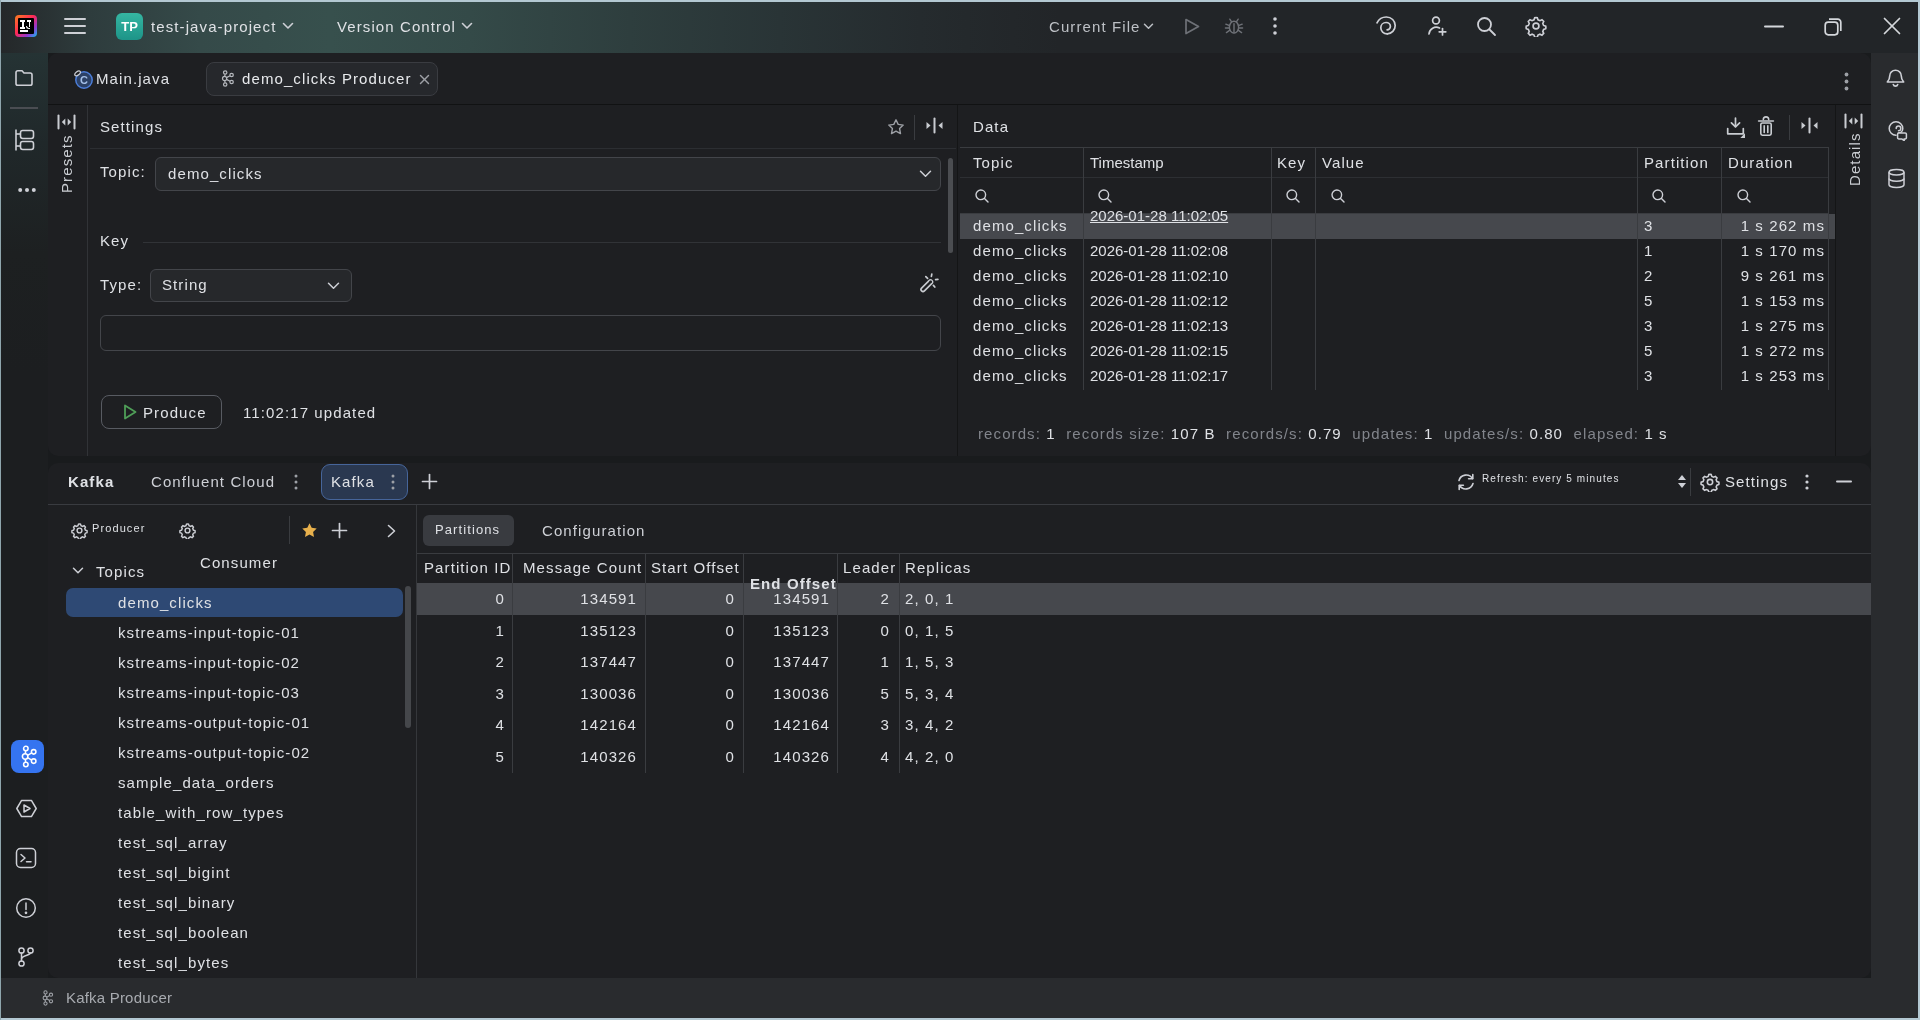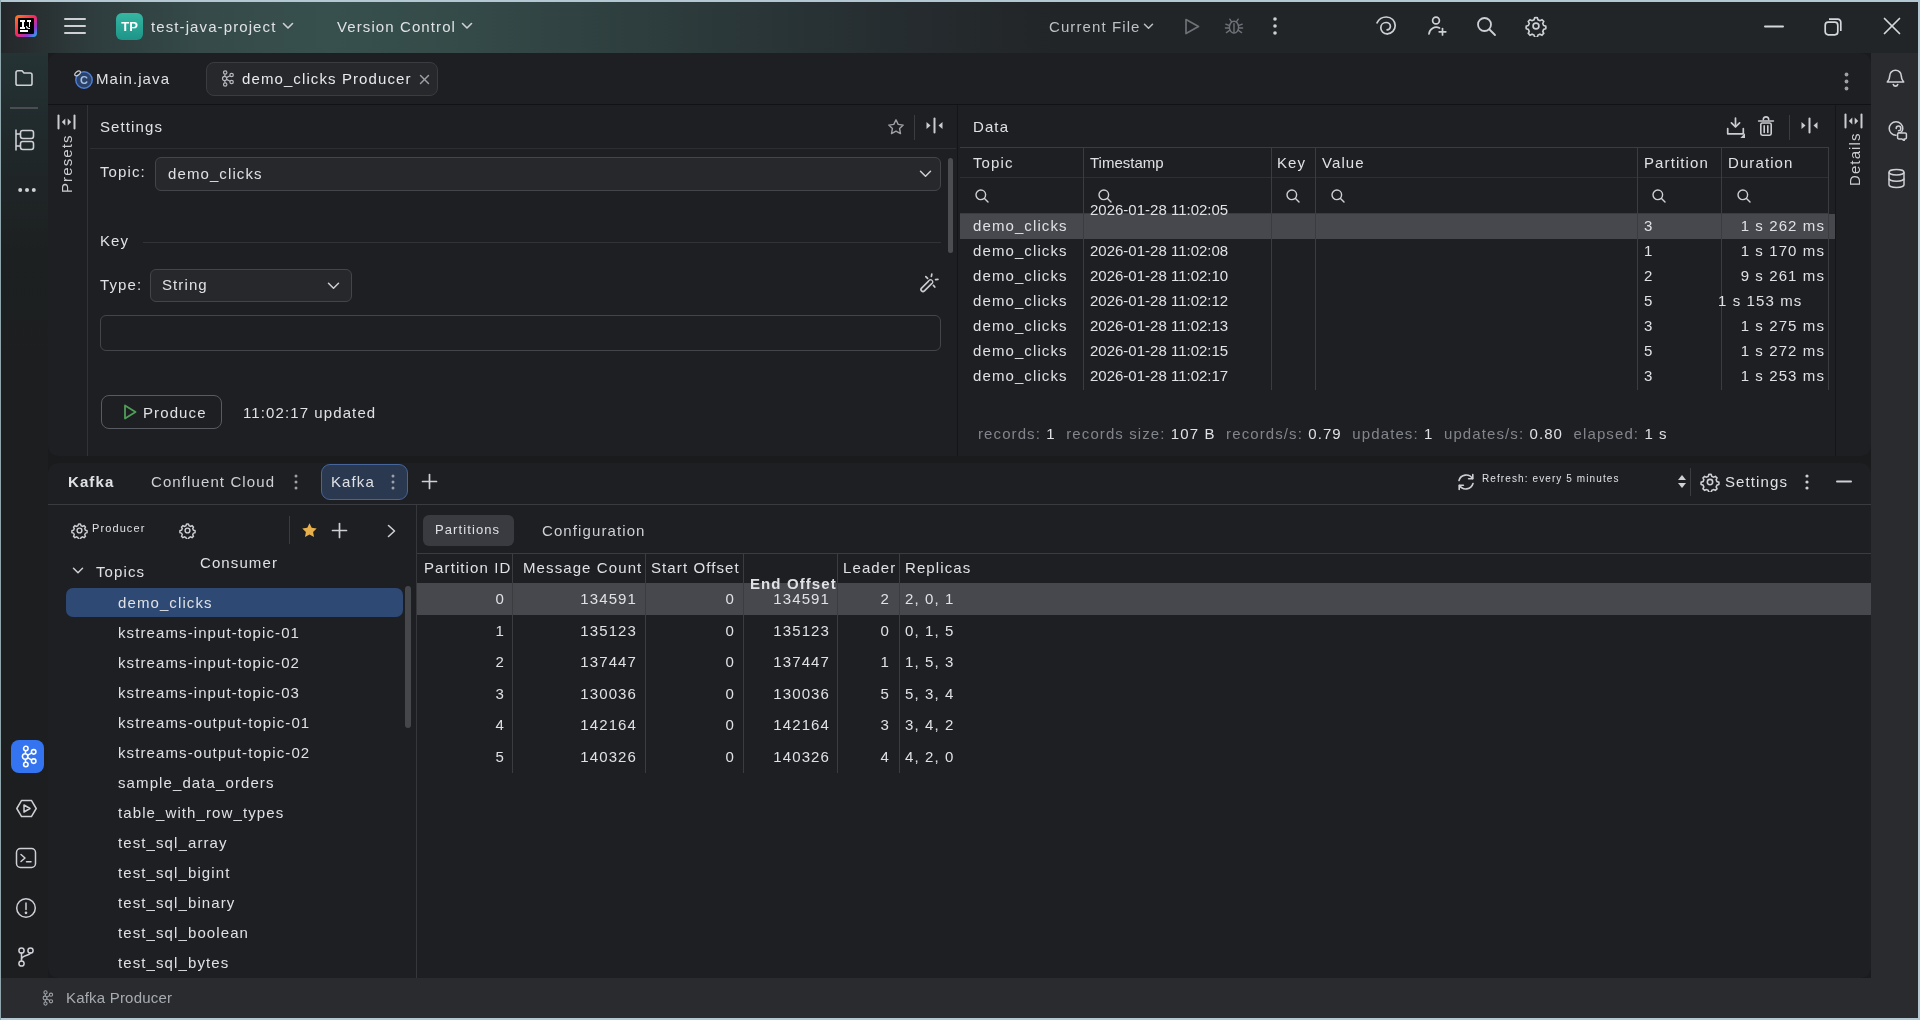--- a/index.html
+++ b/index.html
@@ -336,35 +336,35 @@
           </g>
         </svg>
       <svg class="icon" style="left:776px;top:41px;" width="16" height="16" viewBox="0 0 16 16">
           <g fill="none" stroke="#ced0d6" stroke-width="1.4" stroke-linecap="round">
             <circle cx="6.8" cy="6.8" r="4.8"></circle>
             <line x1="10.5" y1="10.5" x2="14" y2="14"></line>
           </g>
         </svg>
 
       <div class="txt" style="left:13px;top:70px;">demo_clicks</div>
-        <div class="txt num" style="left:130px;top:54px;">2026-01-28 11:02:05</div>
+        <div class="txt num" style="left:130px;top:60px;text-decoration:underline;">2026-01-28 11:02:05</div>
         <div class="txt" style="left:684px;top:70px;">3</div>
         <div class="txt" style="left:758px;top:70px;width:107px;text-align:right;">1 s 262 ms</div>
       <div class="txt" style="left:13px;top:95px;">demo_clicks</div>
         <div class="txt num" style="left:130px;top:95px;">2026-01-28 11:02:08</div>
         <div class="txt" style="left:684px;top:95px;">1</div>
         <div class="txt" style="left:758px;top:95px;width:107px;text-align:right;">1 s 170 ms</div>
       <div class="txt" style="left:13px;top:120px;">demo_clicks</div>
         <div class="txt num" style="left:130px;top:120px;">2026-01-28 11:02:10</div>
         <div class="txt" style="left:684px;top:120px;">2</div>
         <div class="txt" style="left:758px;top:120px;width:107px;text-align:right;">9 s 261 ms</div>
       <div class="txt" style="left:13px;top:145px;">demo_clicks</div>
         <div class="txt num" style="left:130px;top:145px;">2026-01-28 11:02:12</div>
         <div class="txt" style="left:684px;top:145px;">5</div>
-        <div class="txt" style="left:758px;top:145px;width:107px;">1 s 153 ms</div>
+        <div class="txt" style="left:758px;top:145px;width:107px;text-align:right;">1 s 153 ms</div>
       <div class="txt" style="left:13px;top:170px;">demo_clicks</div>
         <div class="txt num" style="left:130px;top:170px;">2026-01-28 11:02:13</div>
         <div class="txt" style="left:684px;top:170px;">3</div>
         <div class="txt" style="left:758px;top:170px;width:107px;text-align:right;">1 s 275 ms</div>
       <div class="txt" style="left:13px;top:195px;">demo_clicks</div>
         <div class="txt num" style="left:130px;top:195px;">2026-01-28 11:02:15</div>
         <div class="txt" style="left:684px;top:195px;">5</div>
         <div class="txt" style="left:758px;top:195px;width:107px;text-align:right;">1 s 272 ms</div>
       <div class="txt" style="left:13px;top:220px;">demo_clicks</div>
         <div class="txt num" style="left:130px;top:220px;">2026-01-28 11:02:17</div>

